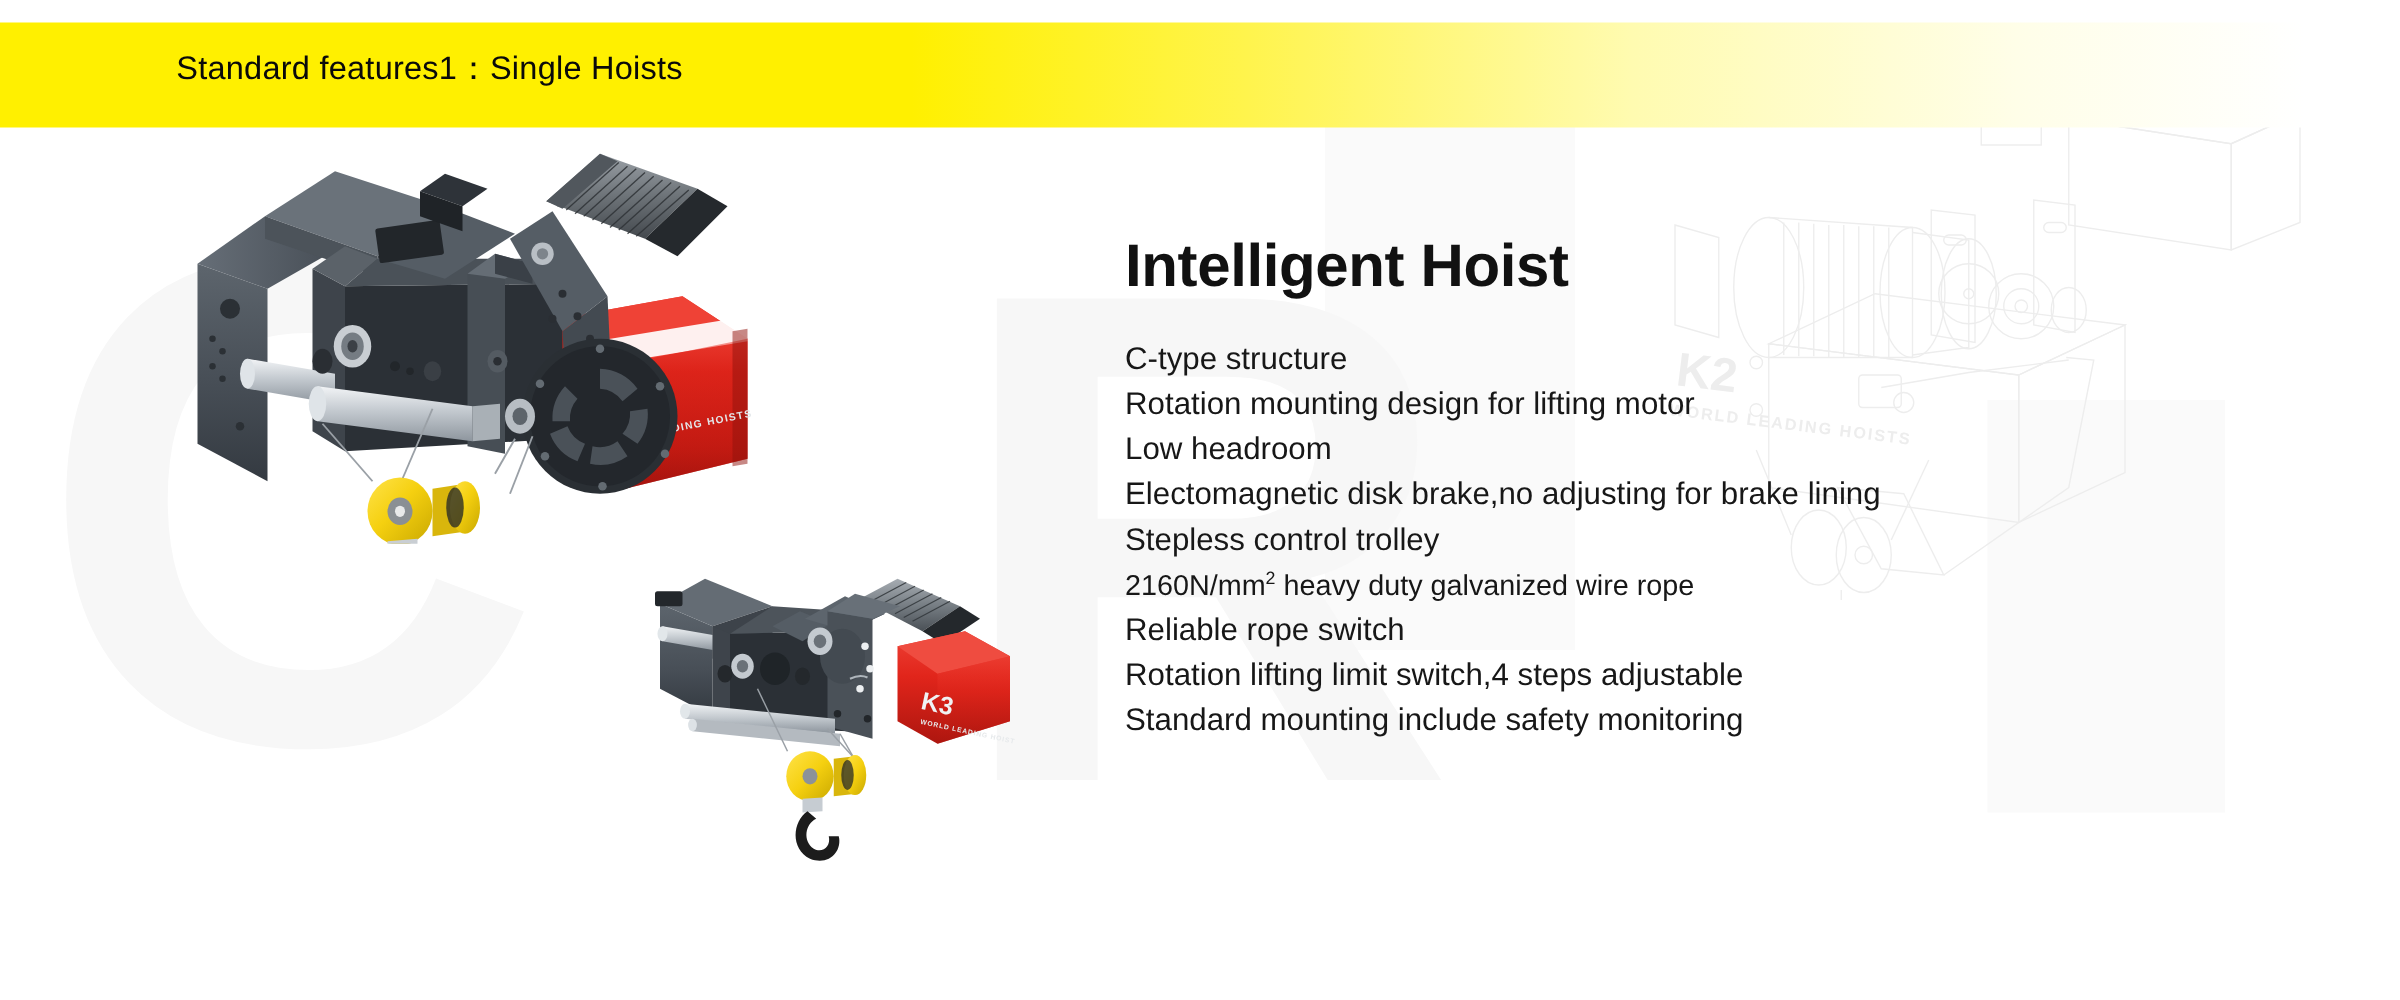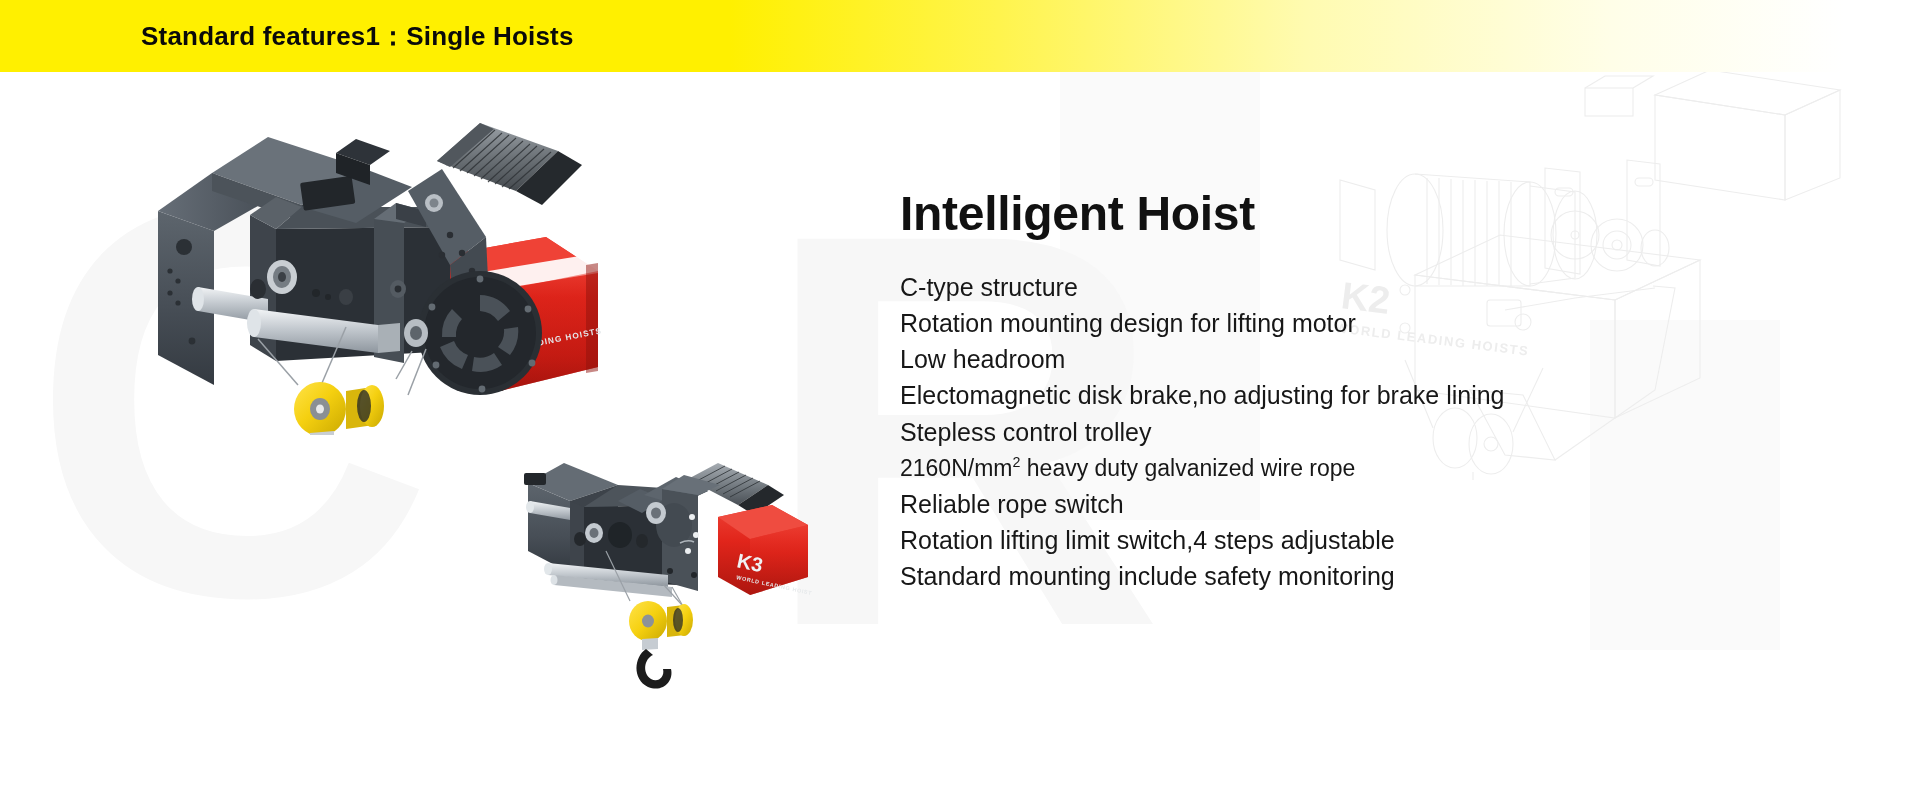--- a/index.html
+++ b/index.html
@@ -15,31 +15,30 @@
     width: 1920px;
     height: 800px;
     background: #ffffff;
     overflow: hidden;
   }
 
   
   #banner {
     position: absolute;
     left: 0;
-    top: 0;
+    top: 18px;
     width: 1920px;
-    height: 72px;
+    height: 84px;
     background: linear-gradient(to right,
                 #fff000 0%,
                 #fff000 38%,
                 #fff44d 52%,
                 #fffbb0 68%,
                 #fffee8 84%,
                 #ffffff 96%);
-    font-weight: bold;
   }
   #banner-title {
     position: absolute;
     left: 141px;
     top: 19px;
     font-size: 26px;
     color: #0a0a0a;
     letter-spacing: 0.2px;
     white-space: nowrap;
   }

